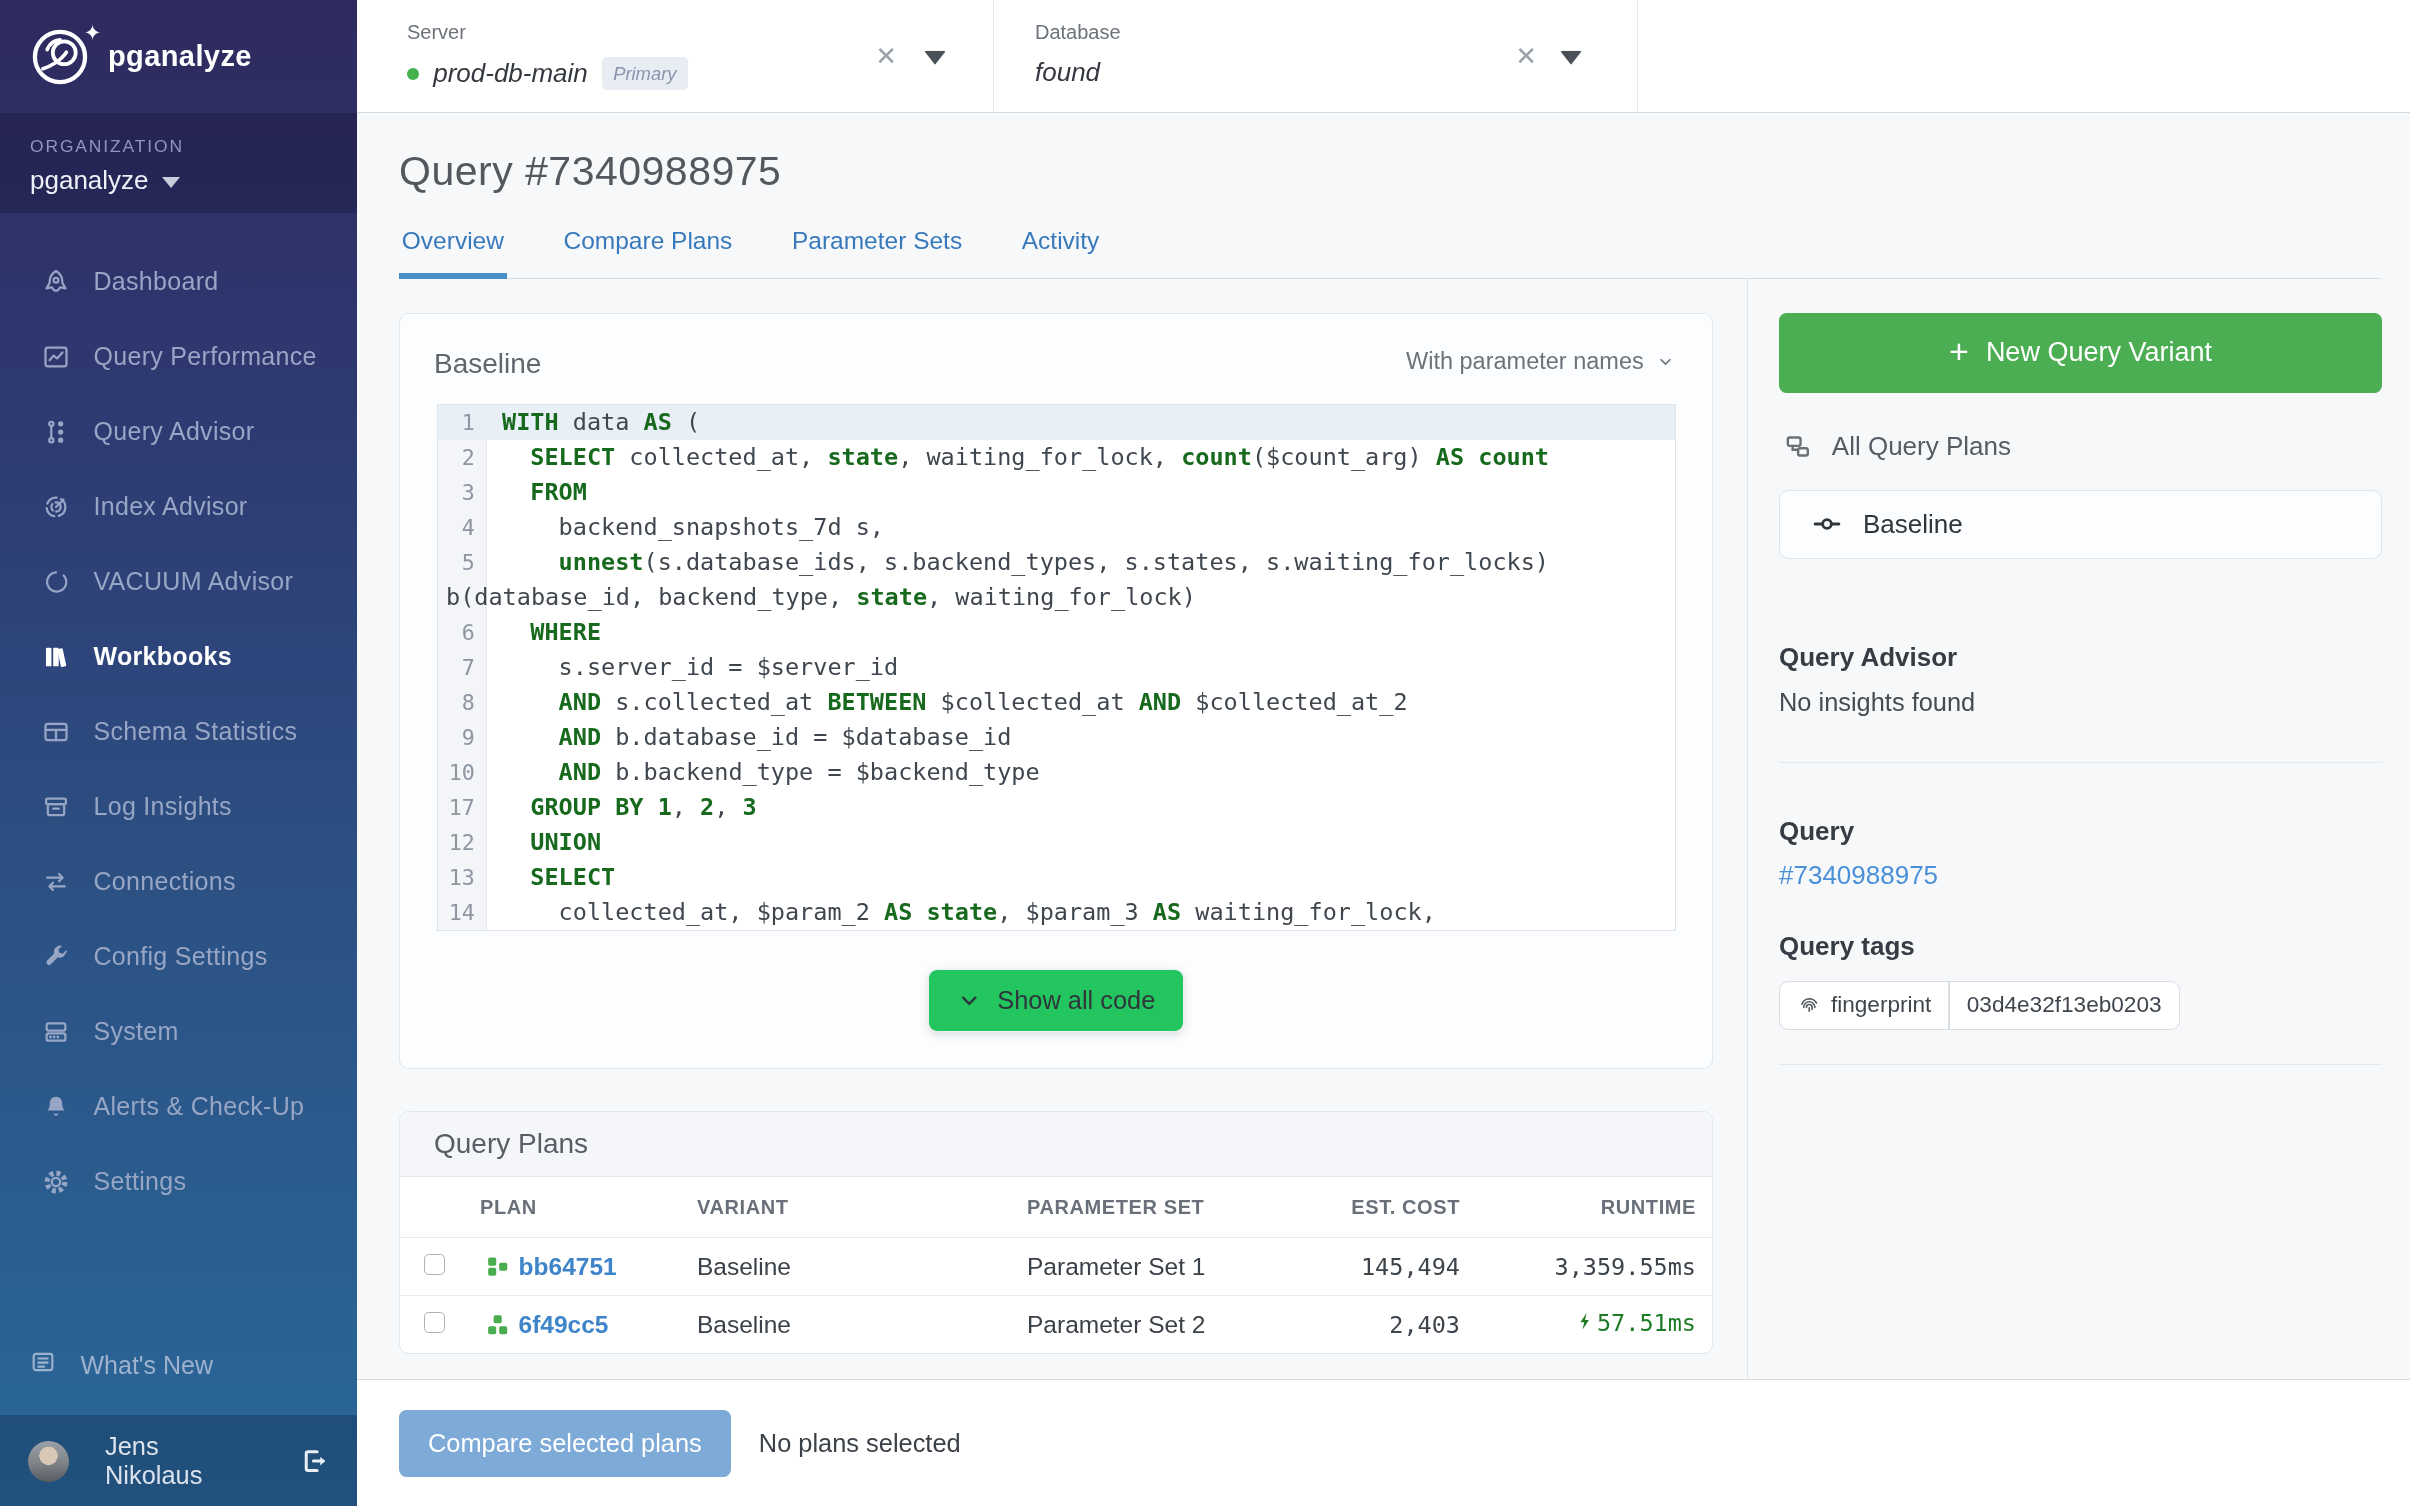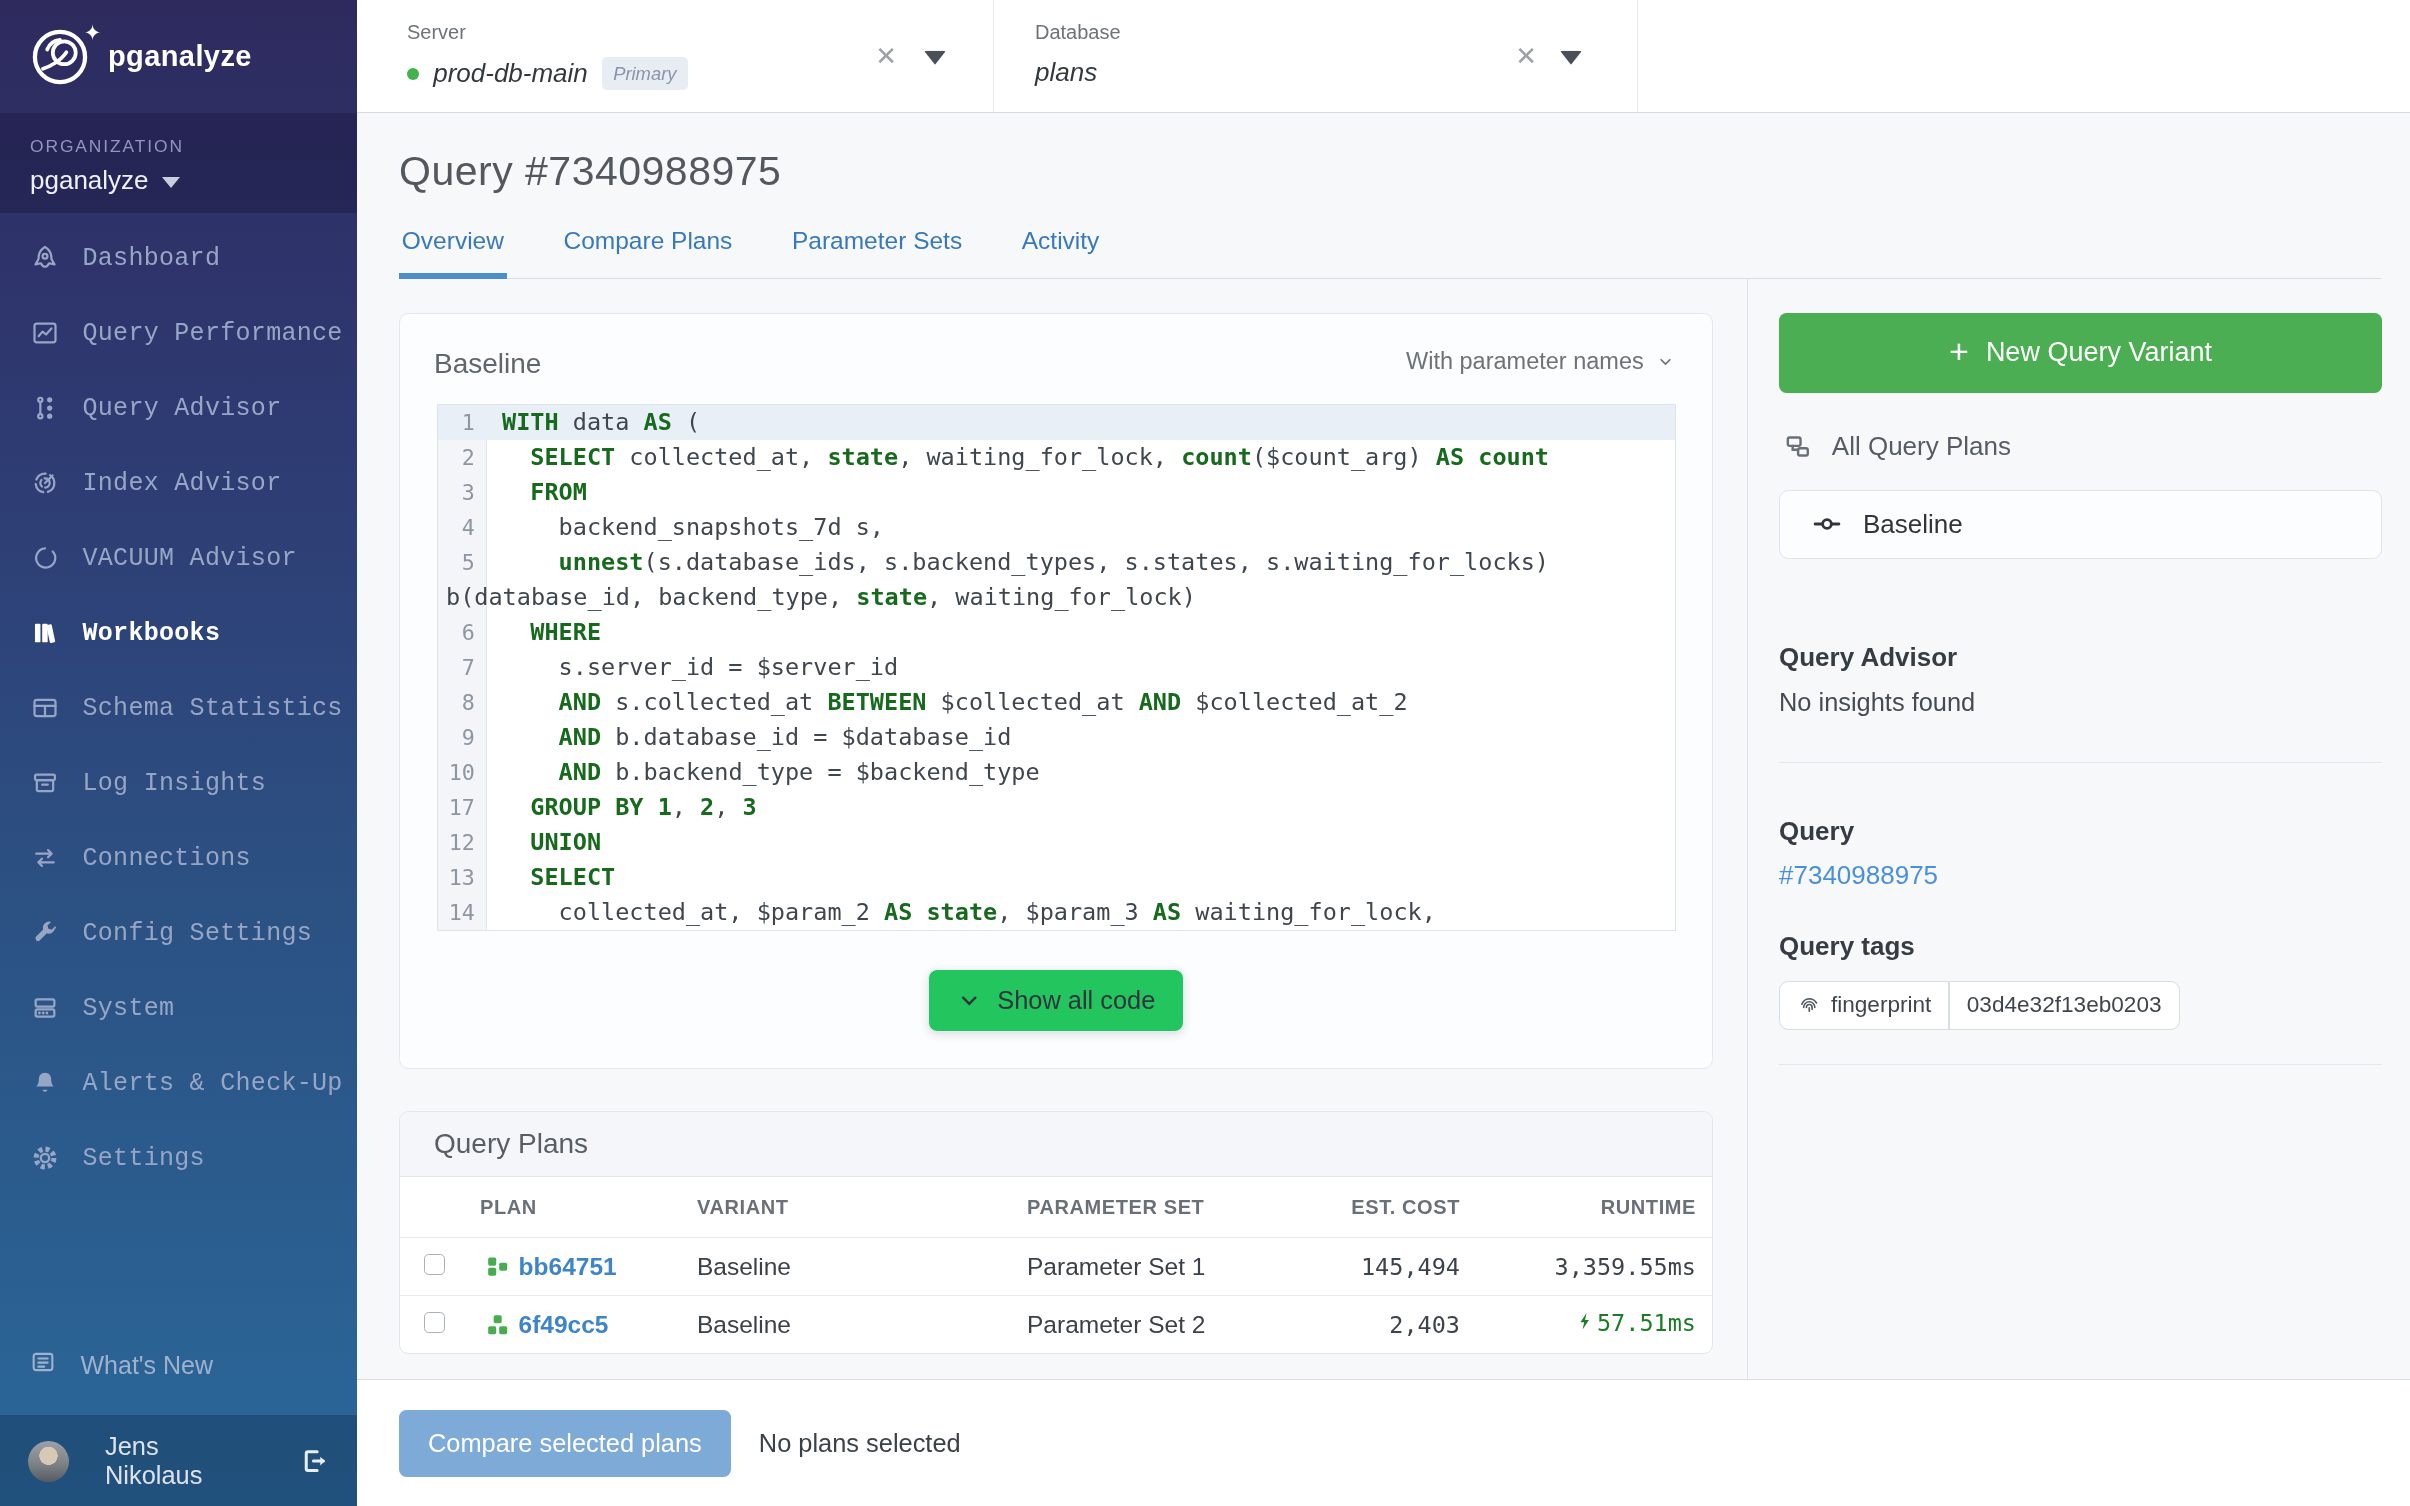--- a/index.html
+++ b/index.html
@@ -11,22 +11,22 @@
     background:linear-gradient(180deg,#2e2a5e 0%,#2e3a72 28%,#2c5183 60%,#2a689a 100%); }
   .logo-row { height:113px; display:flex; align-items:center; padding-left:28px; gap:16px; flex:0 0 auto; }
   .logo-mark { width:64px; height:64px; position:relative; }
   .logo-mark .spark { position:absolute; top:-3.8px; right:-9.4px; color:#fff; font-size:21px; }
   .logo-text { color:#fff; font-size:29px; font-weight:bold; letter-spacing:0.4px; }
   .org-block { background:rgba(10,9,40,.26); padding:22.6px 0 17px 30px; flex:0 0 auto; }
   .org-label { font-size:17.4px; color:#9295bd; letter-spacing:1.9px; margin-bottom:8.5px; }
   .org-name { font-size:26px; color:#eef0f7; display:flex; align-items:center; gap:13px; }
   .org-caret { width:0; height:0; border-left:9.4px solid transparent; border-right:9.4px solid transparent; border-top:11.3px solid #c9cede; margin-top:3.8px; }
   .nav { margin-top:7.5px; display:flex; flex-direction:column; }
-  .nav-item { height:75px; display:flex; align-items:center; padding-left:31px; gap:23.5px;
-    color:#98a6c6; font-size:25px; letter-spacing:0.3px; cursor:pointer;font-family:Liberation Mono, monospace; }
+  .nav-item { height:75px; display:flex; align-items:flex-end; padding-left:42px; gap:23.5px;
+    color:#98a6c6; font-size:25px; letter-spacing:0.3px; cursor:pointer; }
   .nav-item .nav-icon { width:28px; height:28px; display:inline-flex; }
   .nav-item svg { width:28px; height:28px; }
   .nav-item.active { color:#ffffff; font-weight:bold; }
   .side-spacer { flex:1 1 auto; }
   .whats-new { height:66px; margin-bottom:17px; display:flex; align-items:center; padding-left:29px; gap:23.5px; color:#9fb2cd; font-size:25px; cursor:pointer; }
   .whats-new svg { width:28px; height:28px; }
   .user-bar { height:92px; flex:0 0 92px; background:rgba(8,22,48,.28); display:flex; align-items:center; padding:0 28px 0 28px; gap:36px; }
   .avatar { width:41px; height:41px; border-radius:50%; flex:0 0 41px;
     background:radial-gradient(circle at 50% 36%, #d8c8b6 0 27%, rgba(0,0,0,0) 28%),
                linear-gradient(180deg,#9ba1a7 0%,#7e8388 55%,#565b61 100%); }
@@ -308,21 +308,21 @@
         <span class="gdot"></span>
         <span class="hvalue">prod-db-main</span>
         <span class="badge">Primary</span>
       </div>
       <span class="sel-x">✕</span>
       <span class="sel-caret"></span>
     </div>
     <div class="hgroup database">
       <div class="hlabel">Database</div>
       <div class="hvalue-row">
-        <span class="hvalue">plans</span>
+        <span class="hvalue">found</span>
       </div>
       <span class="sel-x">✕</span>
       <span class="sel-caret"></span>
     </div>
   </header>
 
   <div class="content">
     <h1 class="page-title">Query #7340988975</h1>
     <div class="tabs-row" id="tabs-row">
         <button class="tab active">Overview</button>

